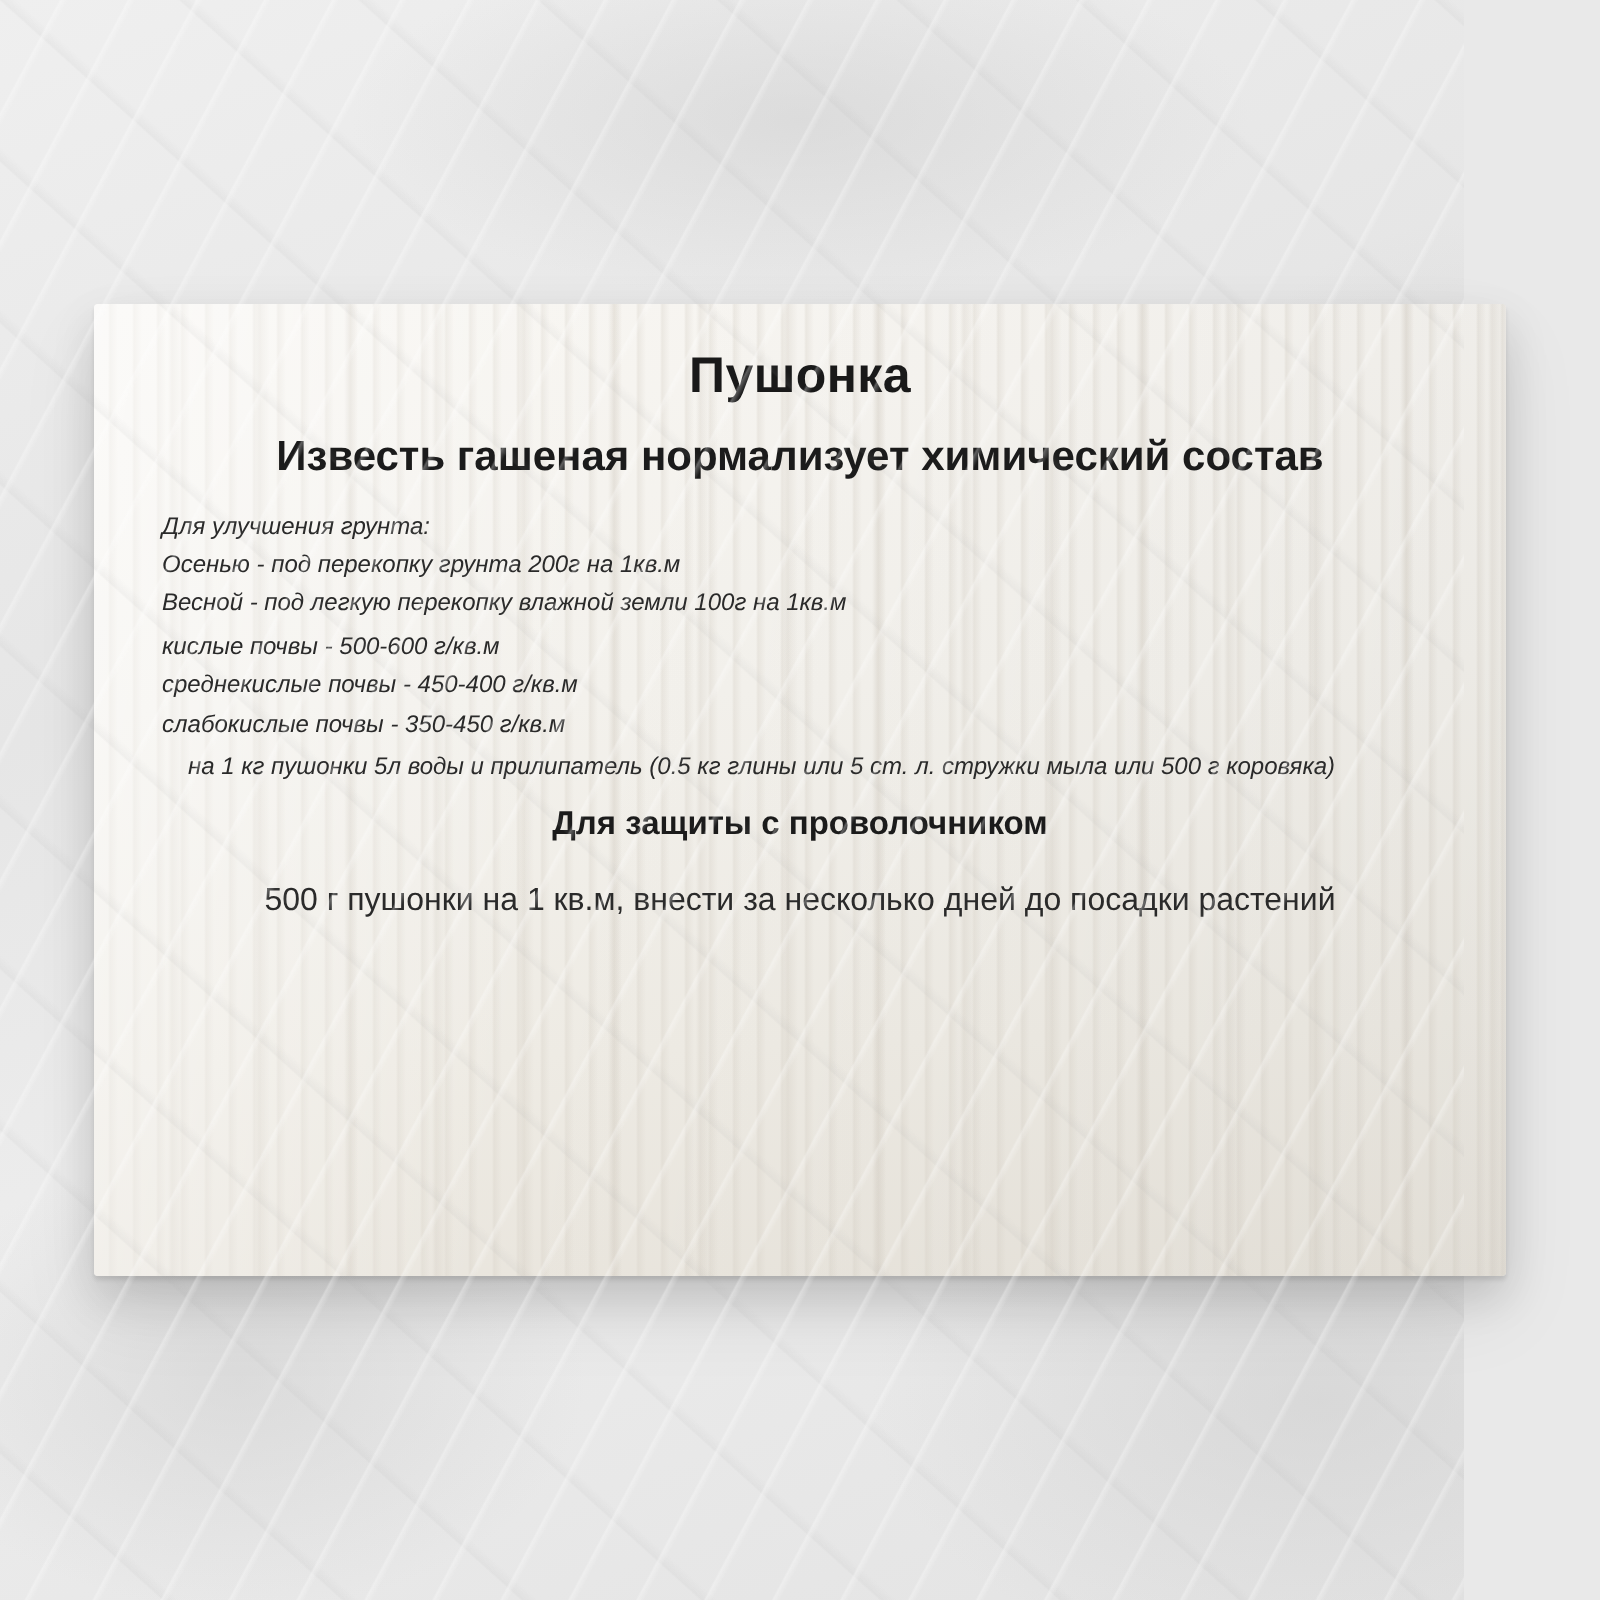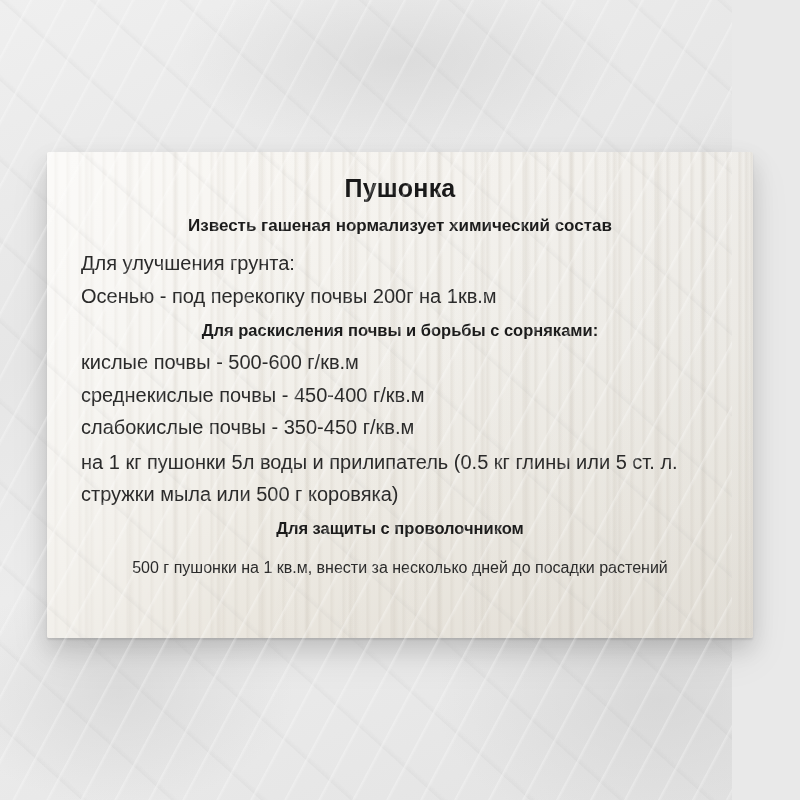--- a/index.html
+++ b/index.html
@@ -82,42 +82,43 @@
   .title {
     text-align: center;
     font-size: 25px;
     font-weight: bold;
     letter-spacing: .2px;
     margin: 4px 0 10px 0;
     color: #191919;
   }
   .subtitle {
     text-align: center;
-    font-size: 17px;
+    font-size: 21px;
     font-weight: bold;
     line-height: 1.55;
     margin: 0 10px 8px 10px;
     color: #1b1b1b;
   }
   .heading {
     text-align: center;
     font-size: 16.5px;
     font-weight: bold;
     line-height: 1.35;
     margin: 7px 6px 5px 6px;
     color: #1b1b1b;
   }
   .line {
-    font-size: 20px;
+    font-size: 12px;
     line-height: 1.62;
     color: #2a2a2a;
     margin: 0 0 0 8px;
+    font-style: italic;
   }
   .line.wrap {
-    margin-left: 8px;
+    margin-left: 21px;
     margin-right: 4px;
   }
   .footer-line {
     text-align: center;
     font-size: 16px;
     line-height: 1.5;
     margin-top: 16px;
     color: #2a2a2a;
   }
   .block {
@@ -132,25 +133,25 @@
 
   <div class="board">
     <div class="board-inner">
 
       <div class="title">Пушонка</div>
 
       <div class="subtitle">Известь гашеная нормализует химический состав</div>
 
       <div class="block tight">
         <div class="line">Для улучшения грунта:</div>
-        <div class="line">Осенью - под перекопку почвы 200г на 1кв.м</div>
+        <div class="line">Осенью - под перекопку грунта 200г на 1кв.м</div>
+        <div class="line">Весной - под легкую перекопку влажной земли 100г на 1кв.м</div>
       </div>
 
       <div class="block">
-        <div class="heading">Для раскисления почвы и борьбы с сорняками:</div>
         <div class="line">кислые почвы - 500-600 г/кв.м</div>
         <div class="line">среднекислые почвы - 450-400 г/кв.м</div>
         <div class="line">слабокислые почвы - 350-450 г/кв.м</div>
       </div>
 
       <div class="block">
         <div class="line wrap">на 1 кг пушонки 5л воды и прилипатель (0.5 кг глины или 5 ст. л. стружки мыла или 500 г коровяка)</div>
       </div>
 
       <div class="block">

